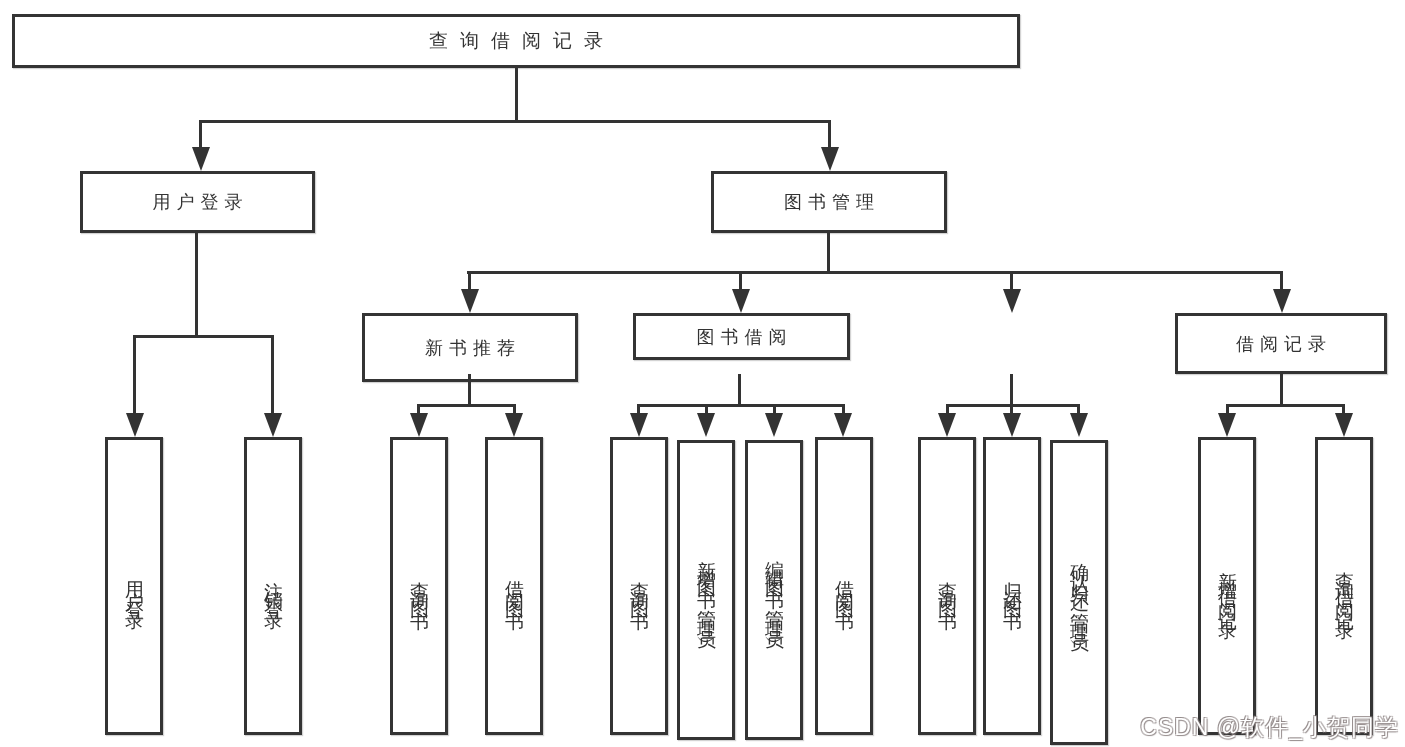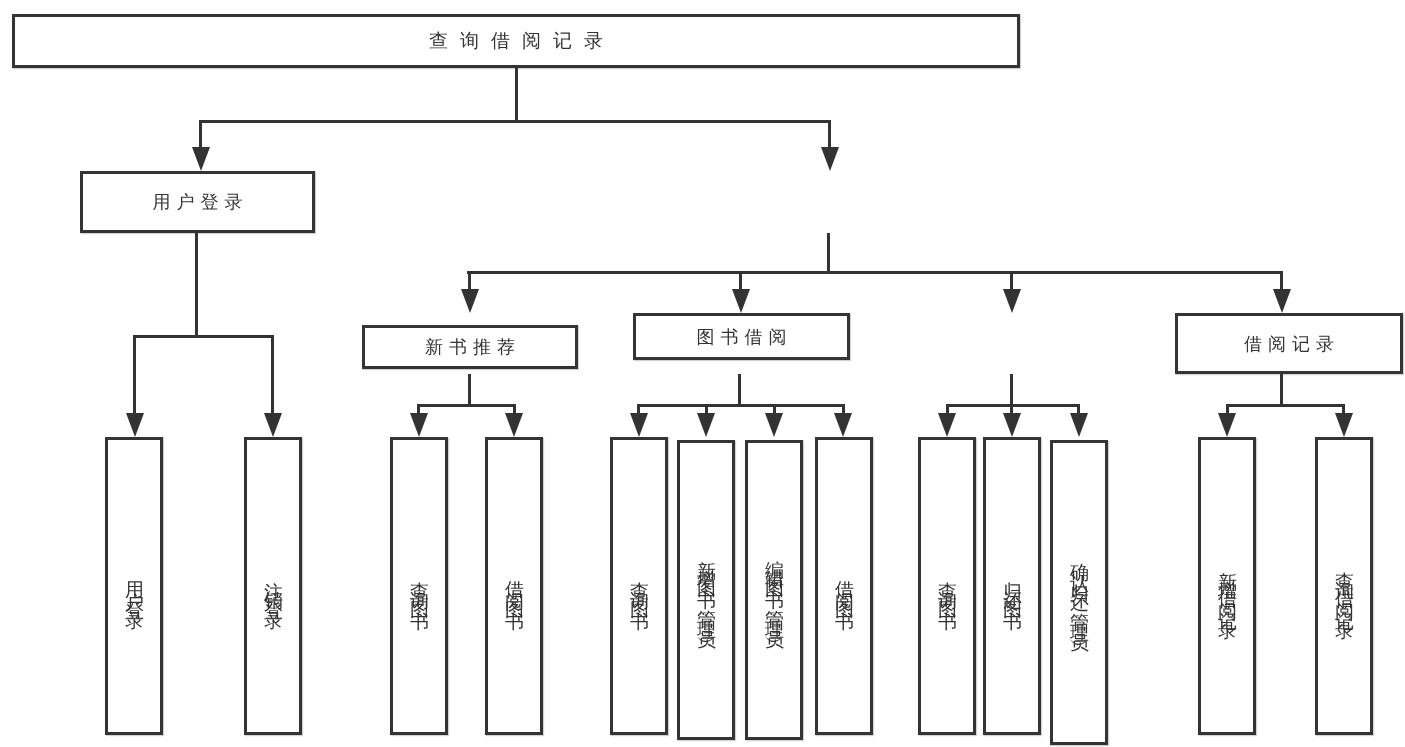--- a/index.html
+++ b/index.html
@@ -38,28 +38,31 @@
 
 <div class="canvas">
 
   <div class="box" style="left:12px;top:14px;width:1008px;height:54px;">
     <span class="root-label">查询借阅记录</span>
   </div>
 
   <div class="box" style="left:80px;top:171px;width:235px;height:62px;">
     <span class="h-label">用户登录</span>
   </div>
+  <div class="box" style="left:711px;top:171px;width:236px;height:62px;">
+    <span class="h-label">图书管理</span>
+  </div>
 
-  <div class="box" style="left:362px;top:325px;width:216px;height:44px;">
+  <div class="box" style="left:362px;top:313px;width:216px;height:69px;">
     <span class="h-label">新书推荐</span>
   </div>
   <div class="box" style="left:633px;top:313px;width:217px;height:47px;">
     <span class="h-label">图书借阅</span>
   </div>
-  <div class="box" style="left:1175px;top:313px;width:228px;height:61px;">
+  <div class="box" style="left:1175px;top:313px;width:212px;height:61px;">
     <span class="h-label">借阅记录</span>
   </div>
 
   <div class="box" style="left:105px;top:437px;width:58px;height:298px;">
     <span class="v-label">用户登录</span>
   </div>
   <div class="box" style="left:244px;top:437px;width:58px;height:298px;">
     <span class="v-label">注销登录</span>
   </div>
 
@@ -152,14 +155,15 @@
   <div class="line" style="left:1077px;top:404px;width:3px;height:12px;"></div>
   <div class="arrow" style="left:1070px;top:413px;"></div>
 
   <div class="line" style="left:1280px;top:374px;width:3px;height:33px;"></div>
   <div class="line" style="left:1226px;top:404px;width:118px;height:3px;"></div>
   <div class="line" style="left:1226px;top:404px;width:3px;height:12px;"></div>
   <div class="arrow" style="left:1218px;top:413px;"></div>
   <div class="line" style="left:1342px;top:404px;width:3px;height:12px;"></div>
   <div class="arrow" style="left:1335px;top:413px;"></div>
 
+  <div class="watermark">CSDN @软件_小贺同学</div>
 
 </div>
 
 </body></html>

